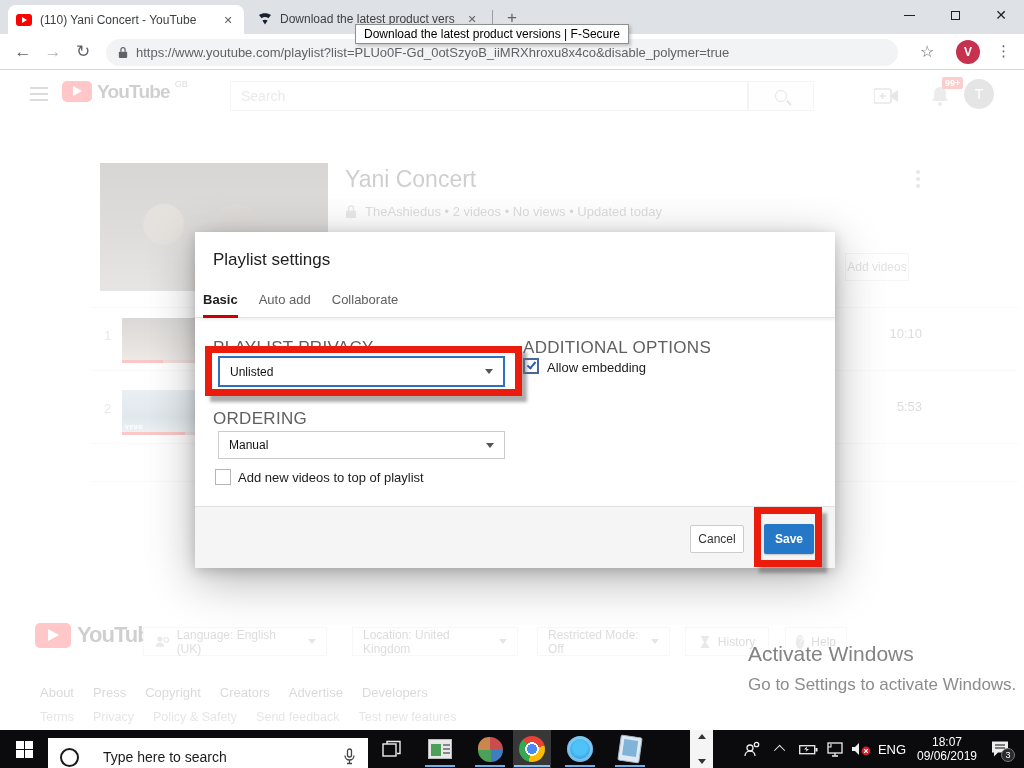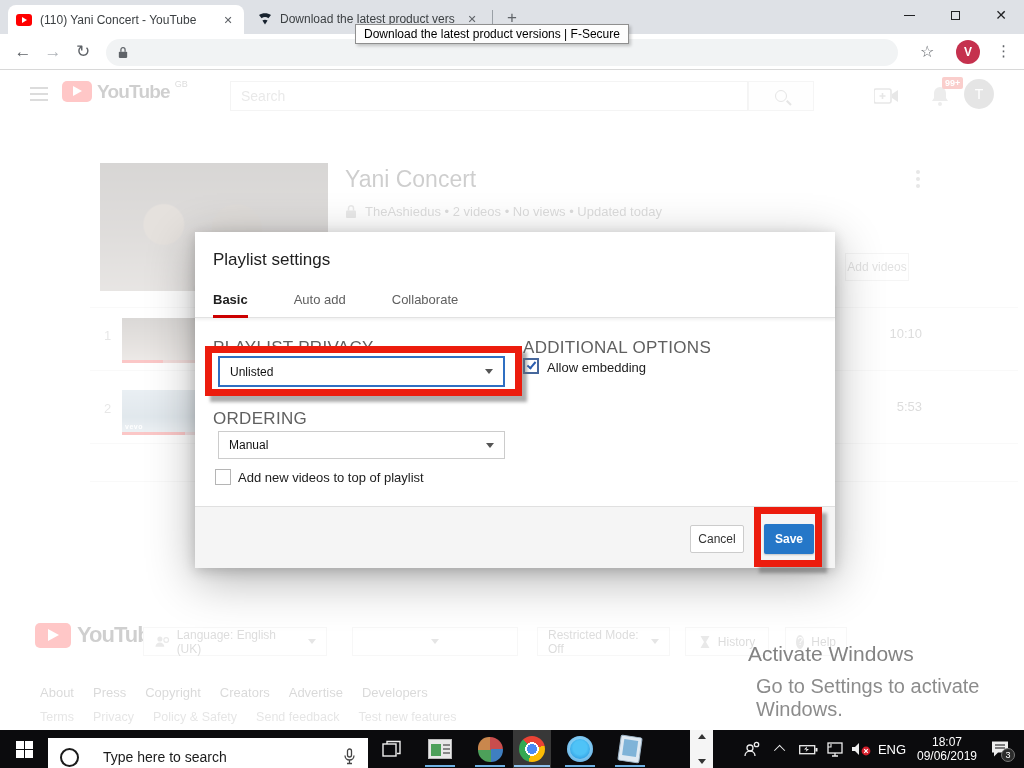--- a/index.html
+++ b/index.html
@@ -98,28 +98,28 @@
   .f-logo-text { font-size:22px; font-weight:bold; color:#282828; letter-spacing:-1px; }
   .f-btn { position:absolute; top:557px; height:29px; border:1px solid #d9d9d9; background:#fff; display:flex; align-items:center;
     justify-content:center; gap:7px; font-size:12px; color:#606060; padding:0 10px; }
   .f-caret { width:0; height:0; border-left:4px solid transparent; border-right:4px solid transparent; border-top:5px solid #888; }
   .links-row { position:absolute; display:flex; gap:19px; }
   .links1 { left:40px; top:615px; font-size:13px; color:#555; }
   .links2 { left:40px; top:640px; font-size:12.5px; color:#8a8a8a; }
 
   .activate { position:absolute; left:748px; top:572px; z-index:8; color:#7f7f7f; }
   .activate .l1 { font-size:21px; font-weight:300; color:#838383; }
-  .activate .l2 { font-size:20px; margin-top:9px; color:#8c8c8c;margin-left:8px; }
+  .activate .l2 { font-size:17px; margin-top:9px; color:#8c8c8c; }
 
   
   .modal { position:absolute; left:195px; top:162px; width:640px; height:336px; background:#fff; z-index:10;
     box-shadow:0 12px 45px rgba(0,0,0,0.3), 0 3px 12px rgba(0,0,0,0.18); }
   .m-title { position:absolute; left:18px; top:18px; font-size:17px; color:#212121; }
   .m-tabs { position:absolute; left:0; top:52px; width:100%; height:34px; border-bottom:1px solid #e2e2e2;
-    box-shadow:0 2px 3px rgba(0,0,0,0.06); display:flex; padding-left:18px; gap:46px; }
+    box-shadow:0 2px 3px rgba(0,0,0,0.06); display:flex; padding-left:8px; gap:21px; }
   .m-tab { font-size:13px; color:#606060; padding-top:8px; height:34px; }
   .m-tab.active { color:#212121; font-weight:bold; border-bottom:3px solid #c00; }
   .m-label { position:absolute; font-size:17px; color:#606060; letter-spacing:0.3px; }
   .dropdown { position:absolute; background:#fff; display:flex; align-items:center; padding:0 10px; justify-content:space-between; }
   .dd-text { font-size:12px; color:#111; font-weight:500; }
   .dd-caret { width:0; height:0; border-left:4.5px solid transparent; border-right:4.5px solid transparent; border-top:5.5px solid #555; }
   .red-box { position:absolute; border:7px solid #ec1c0d; box-shadow:5px 6px 3px rgba(105,105,105,0.55); z-index:3; pointer-events:none; }
   .checkbox { position:absolute; width:16px; height:16px; background:#fff; }
   .cb-checked { border:2px solid #46679c; position:relative; }
   .cb-check { position:absolute; left:4px; top:0px; width:5px; height:9px; border-right:2px solid #2a5db0;
@@ -203,20 +203,21 @@
 
   <div class="toolbar">
     <span class="nav-ic" style="margin-left:8px;">←</span>
     <span class="nav-ic nav-fwd">→</span>
     <span class="nav-ic">↻</span>
     <div class="omnibox">
       <svg class="ic" width="10" height="13" viewBox="0 0 12 15">
         <rect x="1" y="6.5" width="10" height="7.5" rx="1" fill="#5f6368"></rect>
         <path d="M3.5 6.5V4.2a2.5 2.5 0 0 1 5 0v2.3" fill="none" stroke="#5f6368" stroke-width="1.5"></path>
       </svg>
+      <span class="omni-url">https://www.youtube.com/playlist?list=PLUo0F-Gd_0otSzyoB_iiMRXhroxu8x4co&amp;disable_polymer=true</span>
     </div>
     <span class="star">☆</span>
     <div class="chrome-avatar">V</div>
     <span class="kebab-v">⋮</span>
   </div>
 
   <div class="os-tooltip">Download the latest product versions | F-Secure</div>
 
   <div class="viewport">
 
@@ -291,20 +292,21 @@
     <div class="f-btn" style="left:143px; width:184px;">
       <svg class="ic" width="16" height="13" viewBox="0 0 16 13">
         <circle cx="6" cy="4" r="2.6" fill="#9a9a9a"></circle>
           <path d="M1.5 12c0-2.8 2-4.5 4.5-4.5s4.5 1.7 4.5 4.5z" fill="#9a9a9a"></path>
         <circle cx="12.5" cy="5" r="2.4" fill="none" stroke="#9a9a9a" stroke-width="1.2"></circle>
       </svg>
       <span>Language: English (UK)</span>
       <span class="f-caret"></span>
     </div>
     <div class="f-btn" style="left:352px; width:166px;">
+      <span>Location: United Kingdom</span>
       <span class="f-caret"></span>
     </div>
     <div class="f-btn" style="left:537px; width:133px;">
       <span>Restricted Mode: Off</span>
       <span class="f-caret"></span>
     </div>
     <div class="f-btn" style="left:685px; width:84px;">
       <svg class="ic" width="12" height="14" viewBox="0 0 12 14">
         <path d="M1.5 1h9L7 7l3.5 6h-9L5 7z" fill="#9a9a9a"></path>
       </svg>

